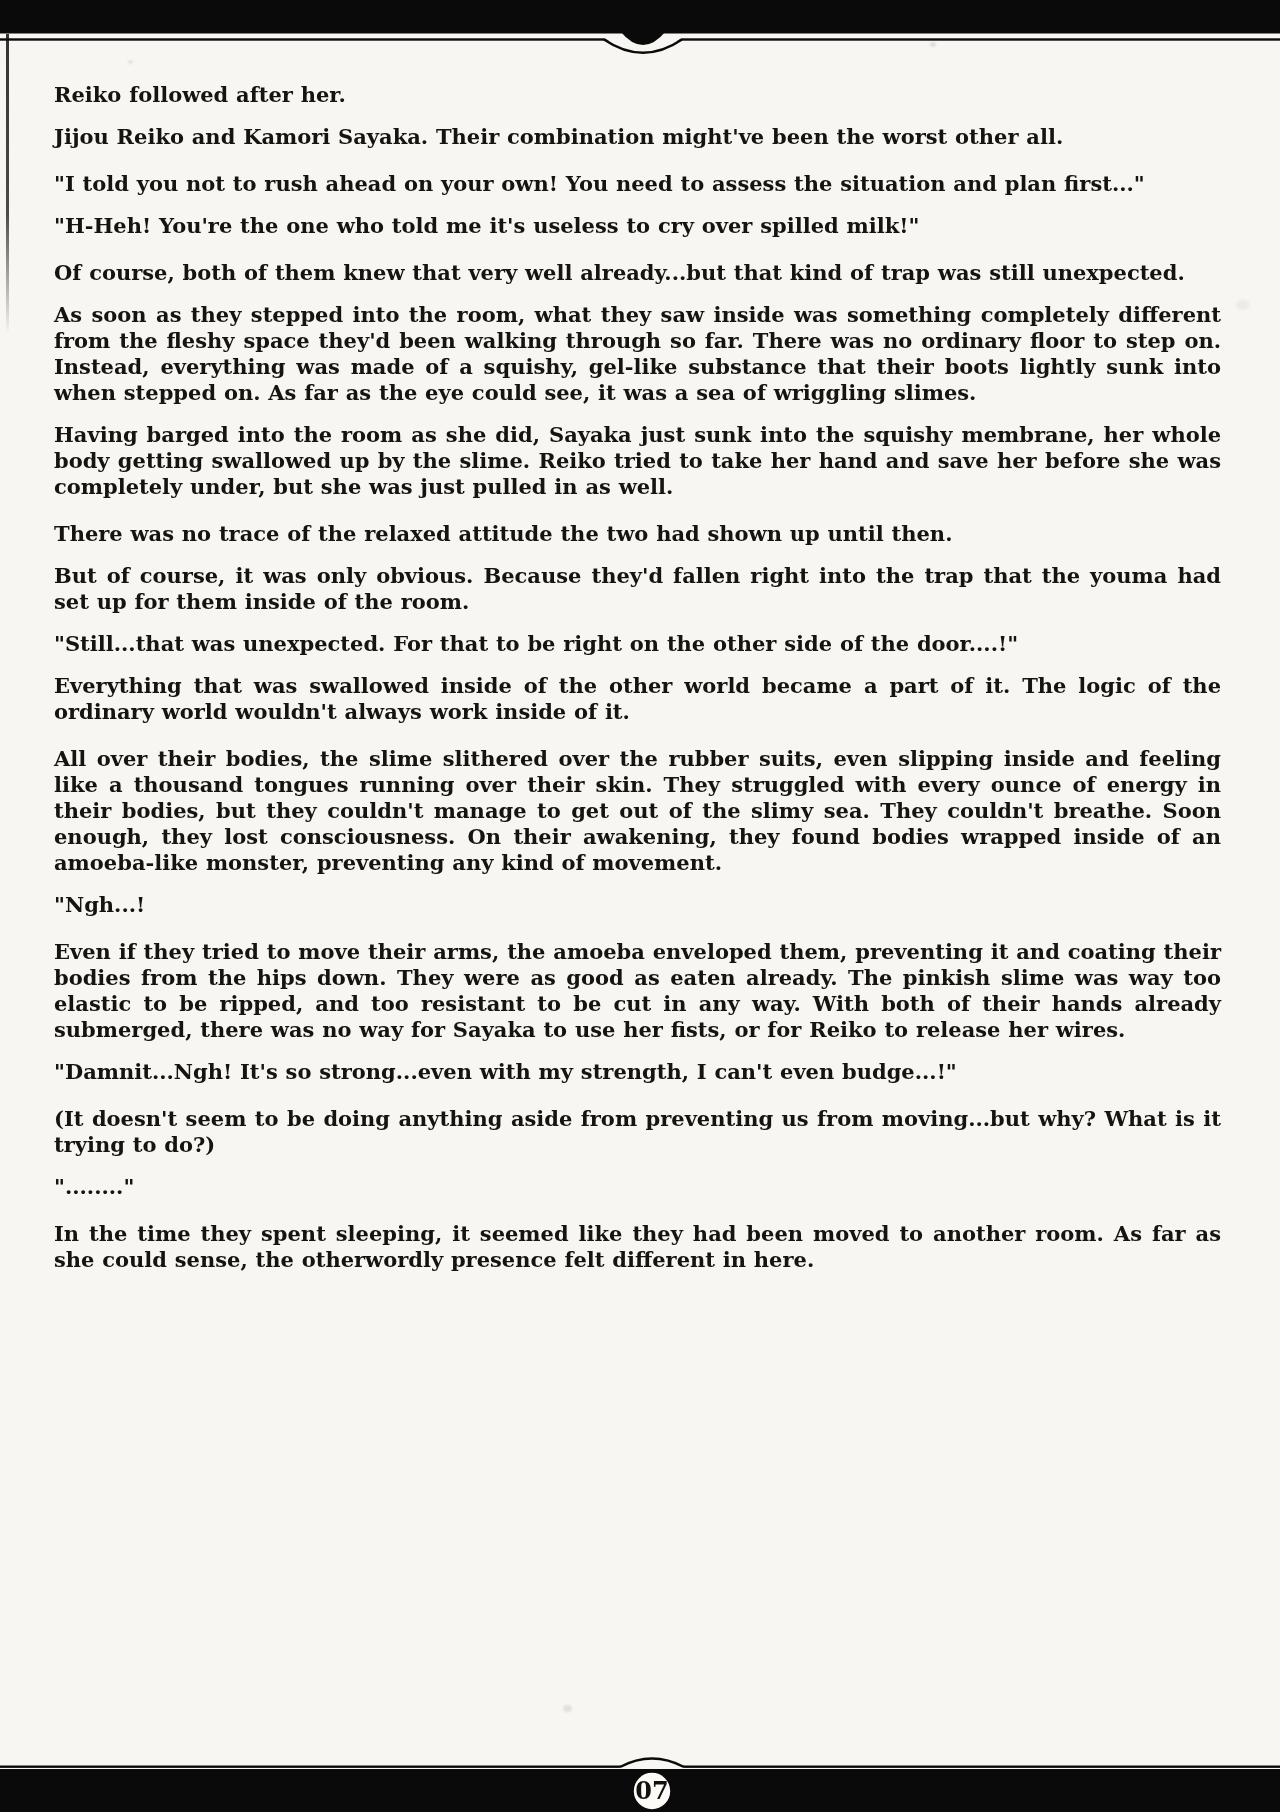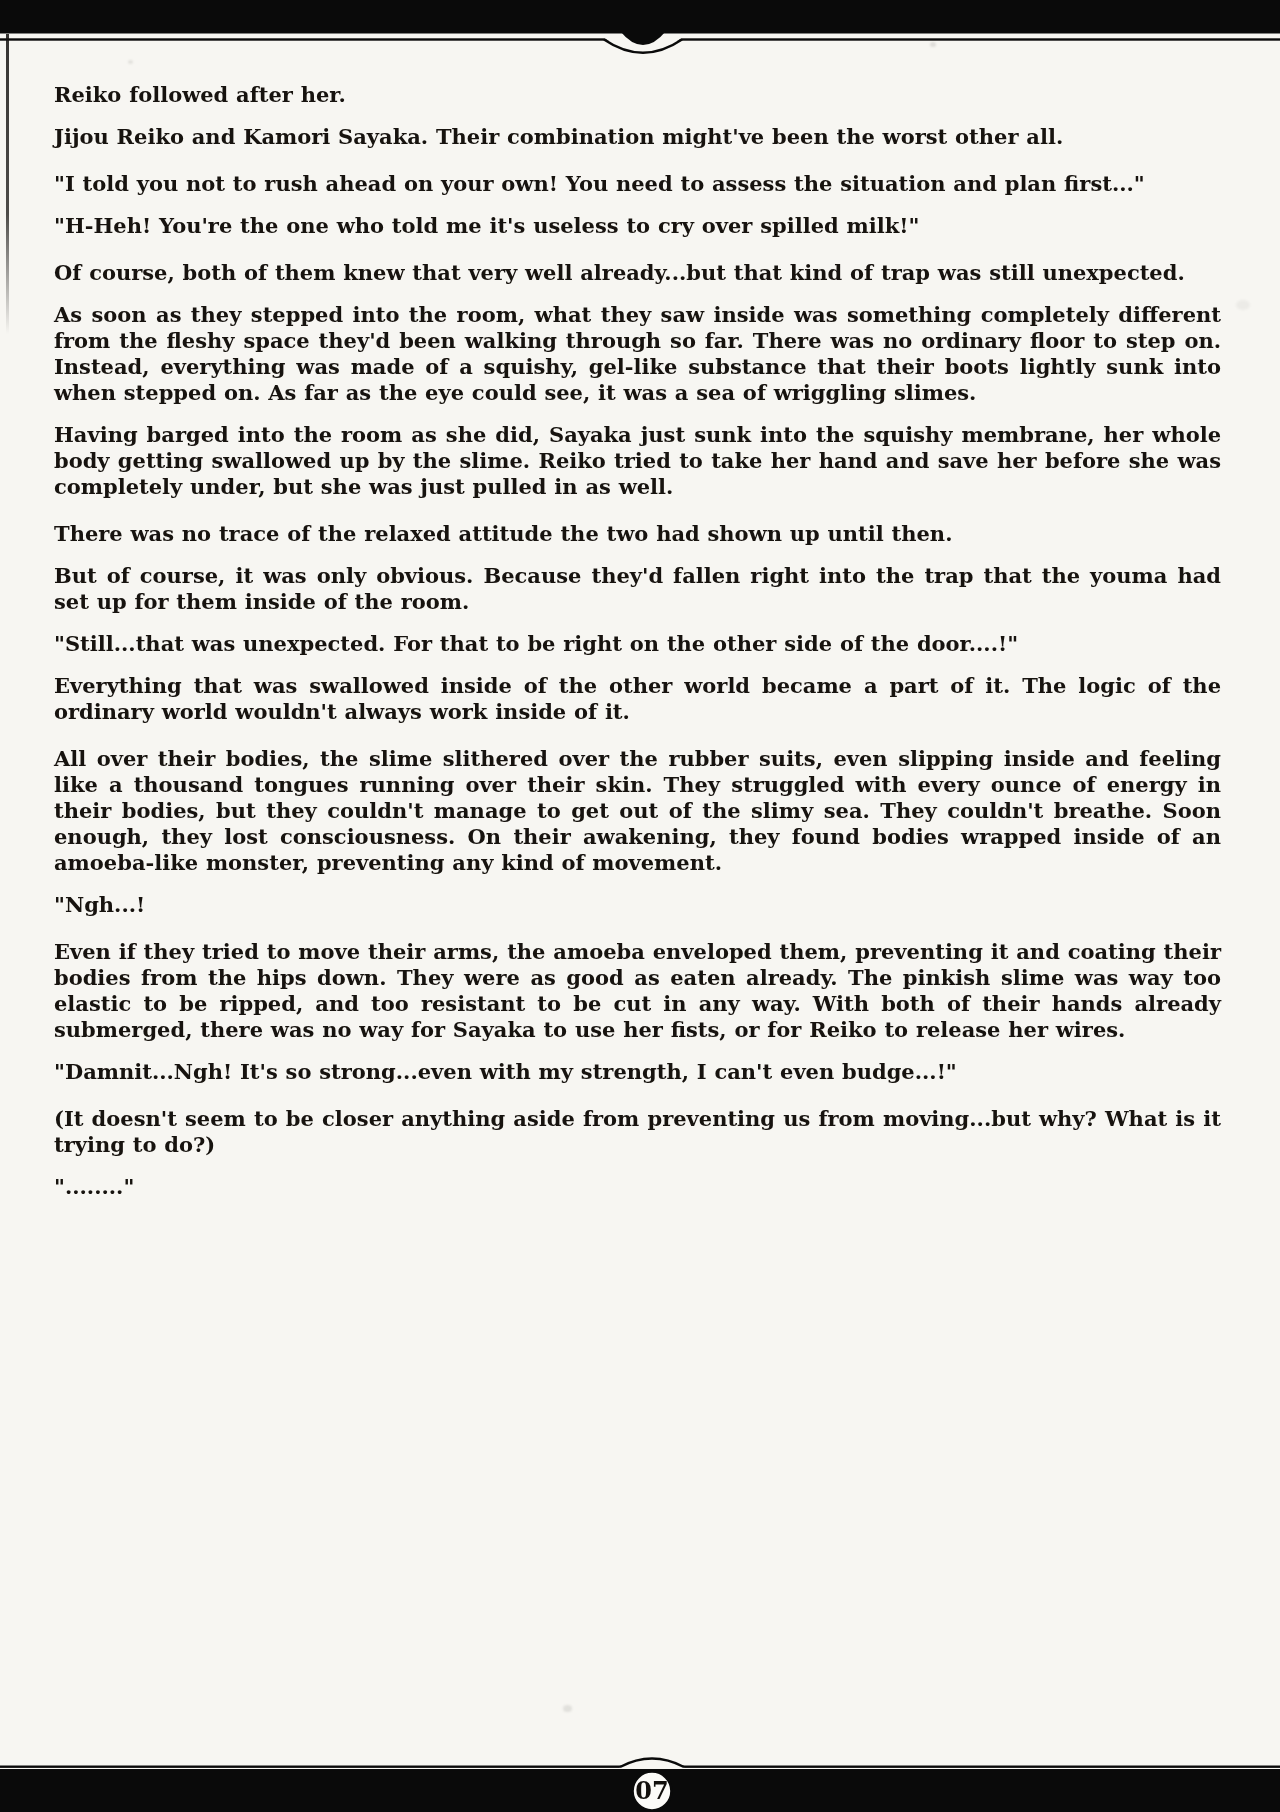--- a/index.html
+++ b/index.html
@@ -89,24 +89,25 @@
     </div>
     <div class="group">
       <p class="unit">All over their bodies, the slime slithered over the rubber suits, even slipping inside and feeling like a thousand tongues running over their skin. They struggled with every ounce of energy in their bodies, but they couldn't manage to get out of the slimy sea. They couldn't breathe. Soon enough, they lost consciousness. On their awakening, they found bodies wrapped inside of an amoeba-like monster, preventing any kind of movement.</p>
       <p class="unit">"Ngh...!</p>
     </div>
     <div class="group">
       <p class="unit">Even if they tried to move their arms, the amoeba enveloped them, preventing it and coating their bodies from the hips down. They were as good as eaten already. The pinkish slime was way too elastic to be ripped, and too resistant to be cut in any way. With both of their hands already submerged, there was no way for Sayaka to use her fists, or for Reiko to release her wires.</p>
       <p class="unit">"Damnit...Ngh! It's so strong...even with my strength, I can't even budge...!"</p>
     </div>
     <div class="group">
-      <p class="unit">(It doesn't seem to be closer anything aside from preventing us from moving...but why? What is it trying to do?)</p>
+      <p class="unit">(It doesn't seem to be doing anything aside from preventing us from moving...but why? What is it trying to do?)</p>
       <p class="unit">"........"</p>
     </div>
     <div class="group">
+      <p class="unit">In the time they spent sleeping, it seemed like they had been moved to another room. As far as she could sense, the otherwordly presence felt different in here.</p>
     </div>
   </main>
 
   <svg class="ftr" width="1280" height="60" viewBox="0 0 1280 60" aria-hidden="true">
     <rect x="0" y="13.5" width="1280" height="2.4" fill="#0a0a0a"></rect>
     <rect x="0" y="17" width="1280" height="43" fill="#0a0a0a"></rect>
     <path d="M618 17 Q652 -9 686 17 Z" fill="#f7f6f2"></path>
     <path d="M620 15 Q652 -2 684 15" fill="none" stroke="#0a0a0a" stroke-width="2.4"></path>
     <circle cx="652" cy="39" r="19.5" fill="#fcfbf8" stroke="#0a0a0a" stroke-width="2.6"></circle>
     <text x="652" y="47" text-anchor="middle" font-size="24" font-weight="bold" fill="#120f0c" font-family="DejaVu Serif, Liberation Serif, serif">07</text>

